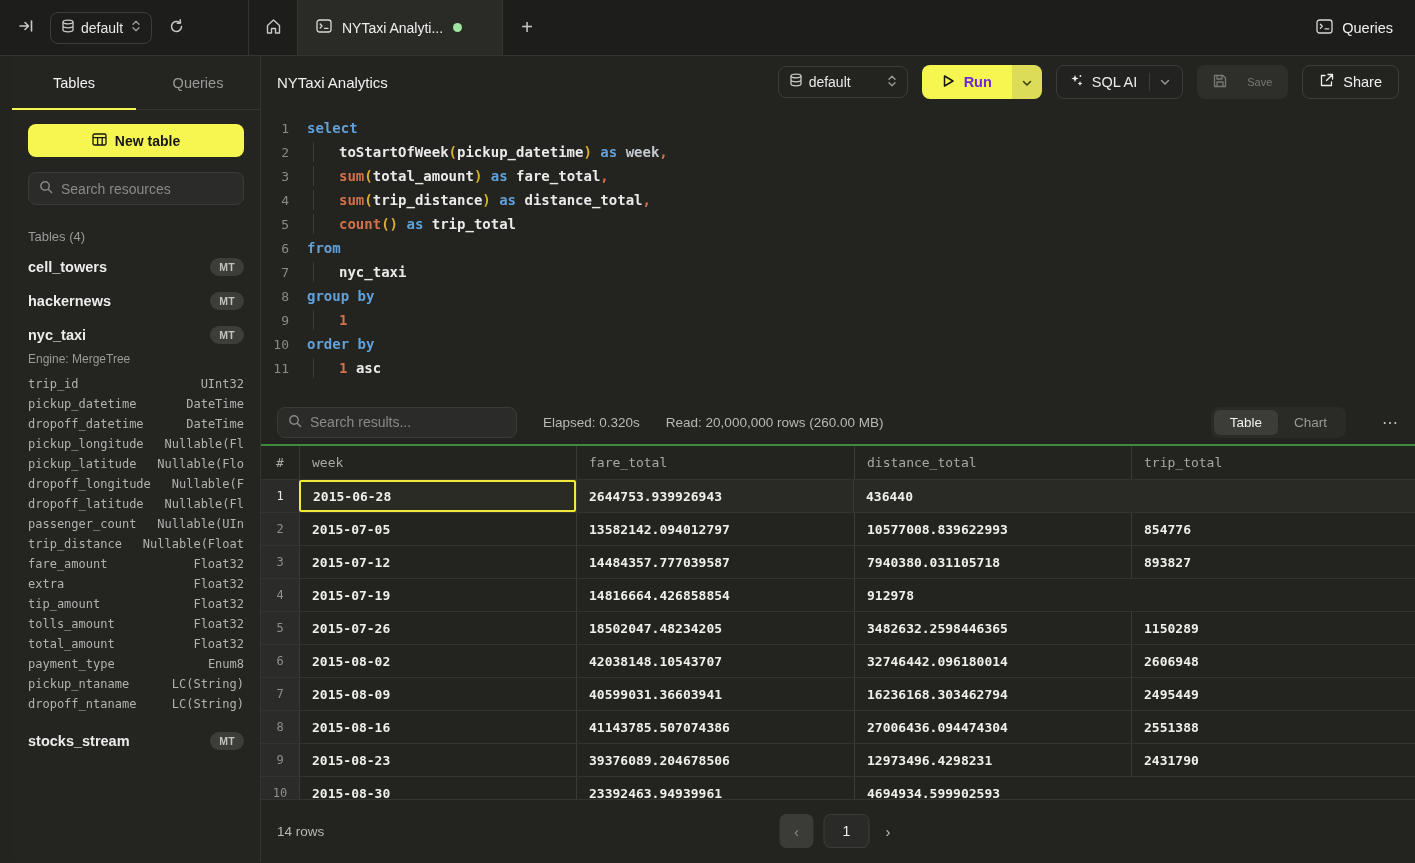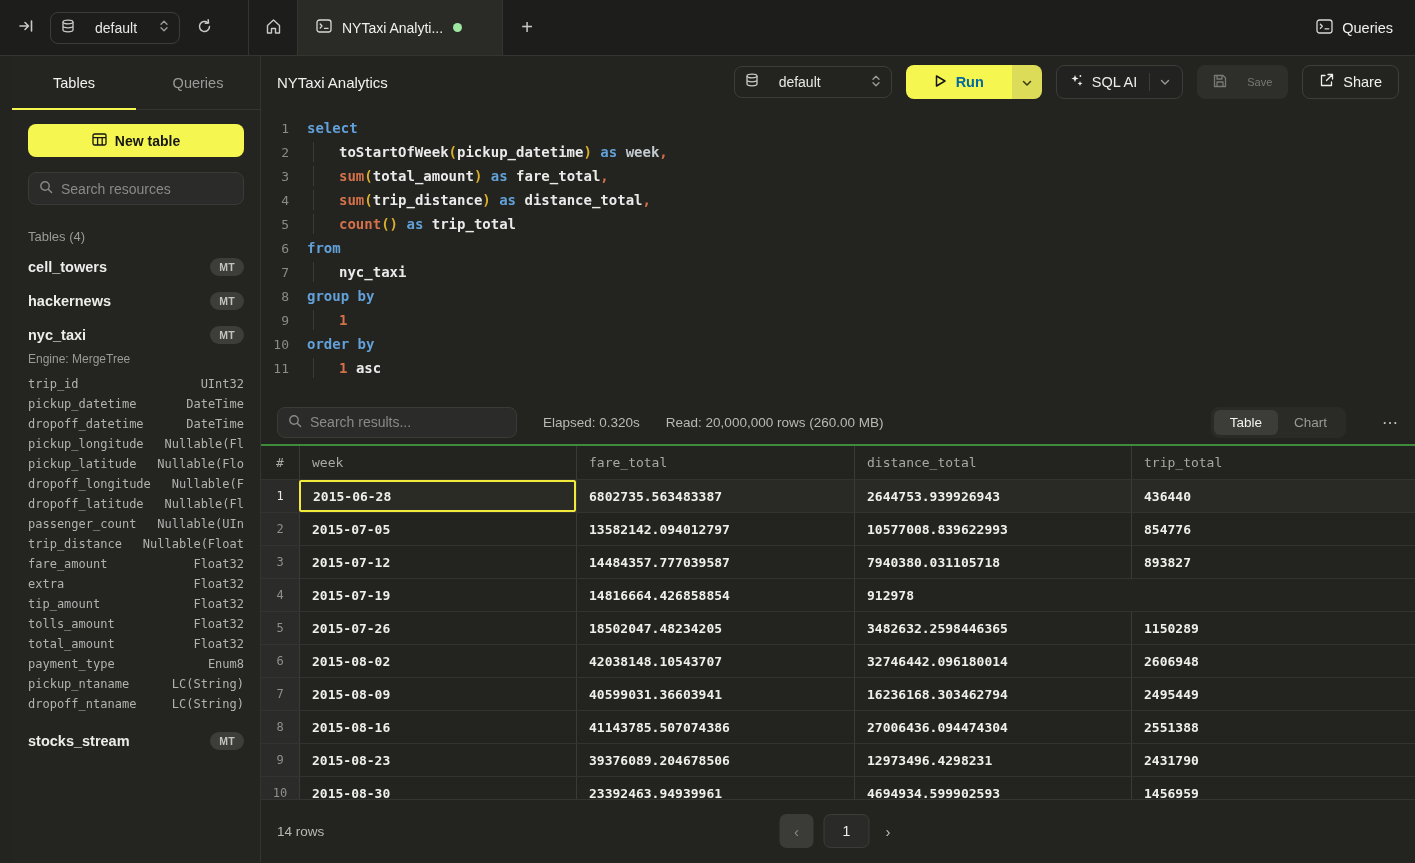--- a/index.html
+++ b/index.html
@@ -6,21 +6,21 @@
   html,body { width:1415px; height:863px; overflow:hidden; }
   body {
     background:#232320; color:#e8e8e6;
     font-family:"Liberation Sans", sans-serif; font-size:14px;
   }
 
   
   .topbar { height:56px; display:flex; align-items:stretch; background:#1d1d1b; border-bottom:1px solid #343431; }
   .topbar-left { width:249px; display:flex; align-items:center; gap:12px; padding:0 14px; border-right:1px solid #343431; }
   .icon-btn { background:none; border:none; color:#c9c9c7; display:flex; align-items:center; justify-content:center; padding:4px; cursor:pointer; }
-  .db-select { display:flex; align-items:center; gap:20px; border:1px solid #3c3c39; border-radius:8px; padding:6px 10px; color:#e8e8e6; background:transparent; font-size:14px; cursor:pointer; }
+  .db-select { display:flex; align-items:center; gap:6px; border:1px solid #3c3c39; border-radius:8px; padding:6px 10px; color:#e8e8e6; background:transparent; font-size:14px; cursor:pointer; }
   .db-select .chev { color:#9a9a98; margin-left:2px; }
   .tabstrip { display:flex; align-items:stretch; }
   .home-btn { width:48px; display:flex; align-items:center; justify-content:center; color:#c9c9c7; background:transparent; border:none; cursor:pointer; }
   .tab { display:flex; align-items:center; gap:10px; padding:0 18px; background:#2a2a27; border-left:1px solid #343431; border-right:1px solid #343431; min-width:206px; cursor:pointer; }
   .tab .dot { width:9px; height:9px; border-radius:50%; background:#9fe6a0; }
   .tab-title { font-size:14px; color:#f0f0ee; white-space:nowrap; }
   .plus-btn { width:48px; display:flex; align-items:center; justify-content:center; background:transparent; border:none; color:#c9c9c7; font-size:20px; cursor:pointer; }
   .topbar-right { margin-left:auto; display:flex; align-items:center; padding-right:22px; }
   .queries-btn { display:flex; align-items:center; gap:9px; background:none; border:none; color:#f0f0ee; font-size:14.5px; cursor:pointer; }
 
@@ -45,21 +45,21 @@
   .engine-line { font-size:12px; color:#9a9a98; margin:0 0 8px 0; }
   .col-row { display:flex; justify-content:space-between; font-family:"DejaVu Sans Mono",monospace; font-size:12px; line-height:20px; color:#b2b2b0; white-space:nowrap; overflow:hidden; }
   .col-type { color:#b2b2b0; margin-left:8px; }
 
   
   .main { flex:1; display:flex; flex-direction:column; background:#232320; min-width:0; }
   .qheader { height:52px; display:flex; align-items:center; padding:0 16px; }
   .qtitle { font-size:15px; color:#f0f0ee; }
   .qcontrols { margin-left:auto; display:flex; align-items:center; gap:14px; }
   .run-btn { display:flex; align-items:stretch; border-radius:8px; overflow:hidden; cursor:pointer; }
-  .run-main { display:flex; align-items:center; gap:9px; background:#f6f650; color:#0369a1; border:none; font-size:14.5px; font-weight:700; padding:0 28px; height:34px; cursor:pointer; font-family:"Liberation Sans",sans-serif; }
+  .run-main { display:flex; align-items:center; gap:9px; background:#f6f650; color:#6d28d9; border:none; font-size:14.5px; font-weight:700; padding:0 20px; height:34px; cursor:pointer; font-family:"Liberation Sans",sans-serif; }
   .run-chev { width:30px; display:flex; align-items:center; justify-content:center; background:#dcdc58; color:#3a3a10; border:none; cursor:pointer; }
   .ai-btn { display:flex; align-items:center; gap:8px; background:#222220; border:1px solid #3c3c39; border-radius:8px; height:34px; padding:0 12px; color:#ececea; font-size:14.5px; cursor:pointer; font-family:"Liberation Sans",sans-serif; }
   .ai-btn .chev { color:#9a9a98; padding-left:10px; border-left:1px solid #3c3c39; margin-left:4px; height:18px; display:flex; align-items:center; }
   .save-btn { display:flex; align-items:center; gap:20px; background:#2e2e2b; border:none; border-radius:8px; height:34px; padding:0 16px; color:#787876; font-size:11px; cursor:default; font-family:"Liberation Sans",sans-serif; }
   .share-btn { display:flex; align-items:center; gap:9px; background:transparent; border:1px solid #3e3e3b; border-radius:8px; height:34px; padding:0 16px; color:#f0f0ee; font-size:14.5px; cursor:pointer; font-family:"Liberation Sans",sans-serif; }
 
   
   .editor { height:292px; padding-top:8px; overflow:hidden; }
   .code-line { display:flex; height:24px; align-items:center; font-family:"DejaVu Sans Mono",monospace; font-size:14px; font-weight:700; }
   .lnum { width:28px; text-align:right; color:#8a8a88; font-weight:400; font-size:13px; flex:none; }
@@ -447,21 +447,20 @@
         <div class="trow thead">
           <div class="cell c0">#</div>
           <div class="cell c1">week</div>
           <div class="cell c2">fare_total</div>
           <div class="cell c3">distance_total</div>
           <div class="cell c4">trip_total</div>
         </div>
         <div class="trow tdata sel">
           <div class="cell c0">1</div>
           <div class="cell c1 selcell">2015-06-28</div>
-          <div class="cell c2">6802735.563483387</div>
           <div class="cell c3">2644753.939926943</div>
           <div class="cell c4">436440</div>
         </div>
         <div class="trow tdata">
           <div class="cell c0">2</div>
           <div class="cell c1">2015-07-05</div>
           <div class="cell c2">13582142.094012797</div>
           <div class="cell c3">10577008.839622993</div>
           <div class="cell c4">854776</div>
         </div>
@@ -511,21 +510,20 @@
           <div class="cell c1">2015-08-23</div>
           <div class="cell c2">39376089.204678506</div>
           <div class="cell c3">12973496.4298231</div>
           <div class="cell c4">2431790</div>
         </div>
         <div class="trow tdata">
           <div class="cell c0">10</div>
           <div class="cell c1">2015-08-30</div>
           <div class="cell c2">23392463.94939961</div>
           <div class="cell c3">4694934.599902593</div>
-          <div class="cell c4">1456959</div>
         </div>
       </div>
 
     <div class="rfooter">
       <span class="rowcount">14 rows</span>
       <div class="pager">
         <button class="pg-prev">‹</button>
         <div class="pg-page">1</div>
         <button class="pg-next">›</button>
       </div>

